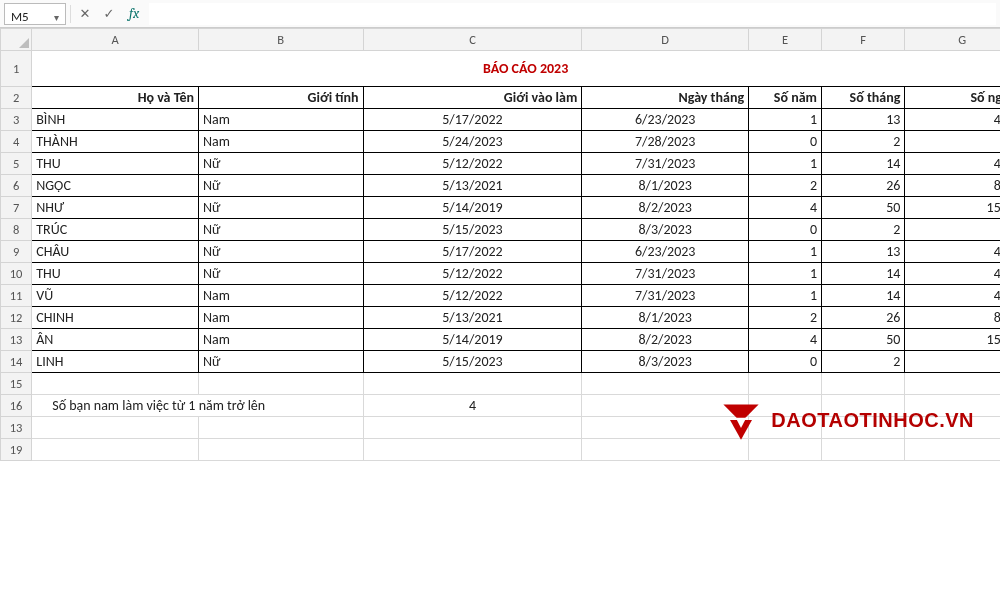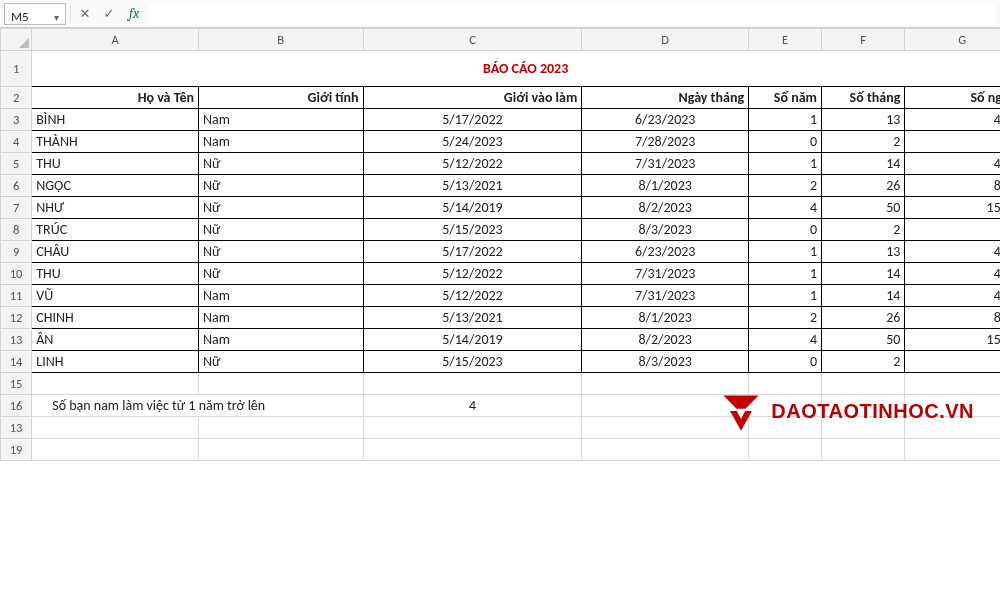--- a/index.html
+++ b/index.html
@@ -135,21 +135,21 @@
     height: 36px !important;
   }
   .al-l { text-align: left; }
   .al-c { text-align: center; }
   .al-r { text-align: right; }
   tr.sumrow td.cell { border: 1px solid #d9d9d9; }
 
   .logo {
     position: absolute;
     right: 26px;
-    bottom: 28px;
+    bottom: 19px;
     display: flex;
     align-items: center;
     gap: 8px;
     pointer-events: none;
   }
   .logo-mark {
     width: 44px;
     height: 44px;
     position: relative;
   }

